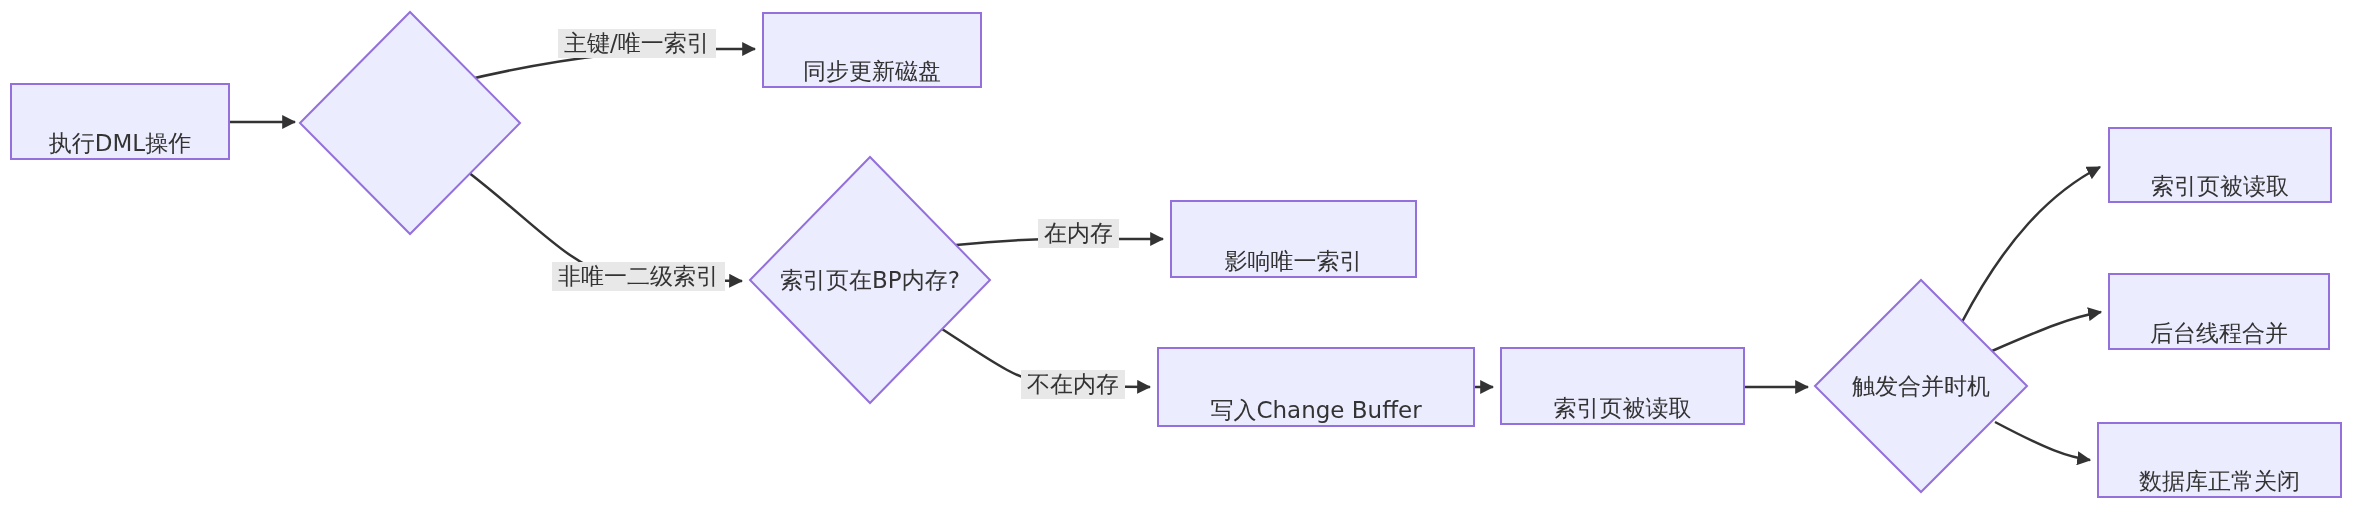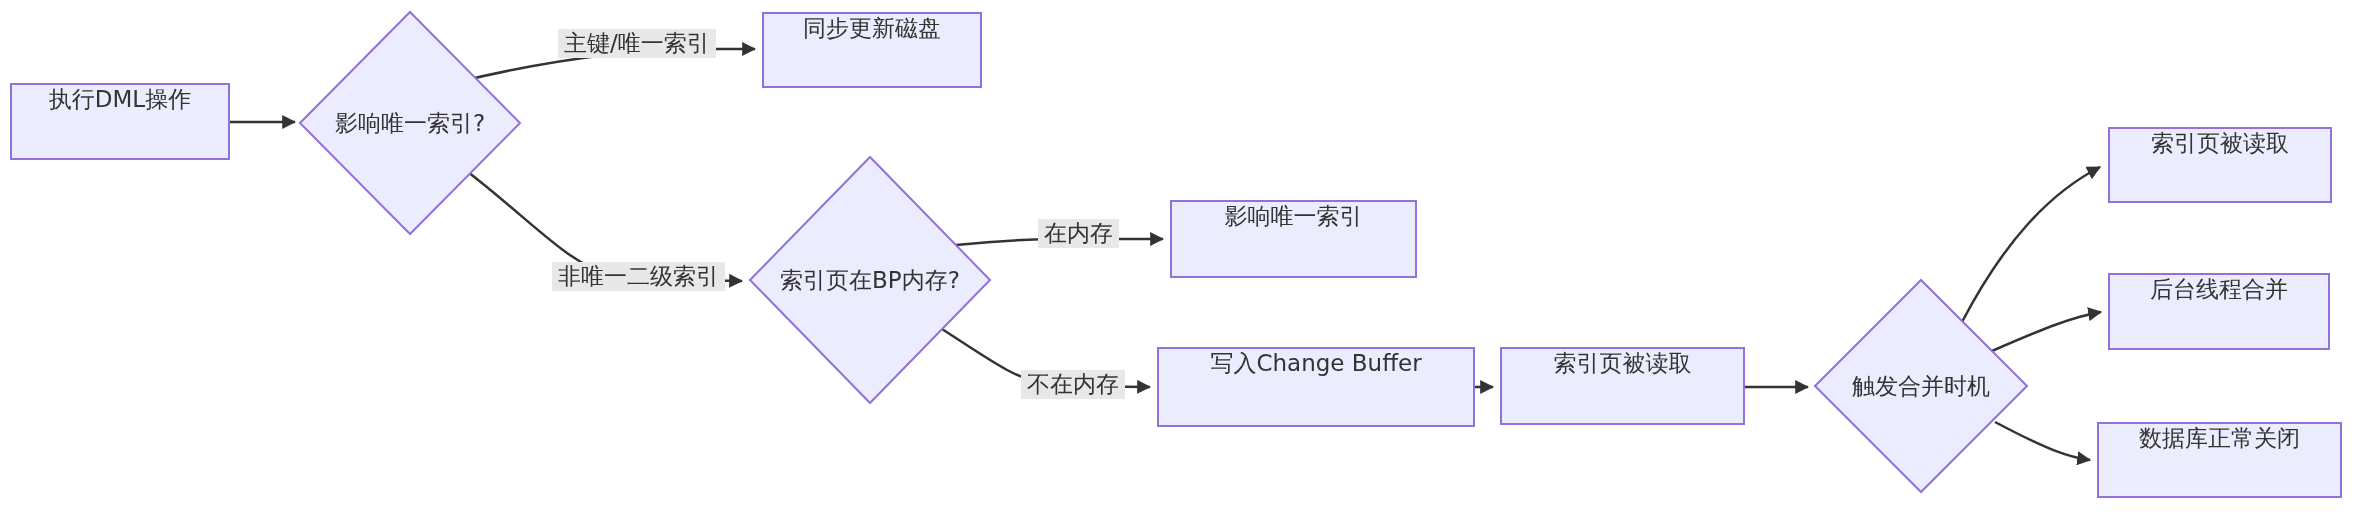--- a/index.html
+++ b/index.html
@@ -9,21 +9,21 @@
     background:#ffffff;
     font-family:"DejaVu Sans","Liberation Sans",sans-serif;
     color:#333333;
     overflow:hidden;
   }
   #edges{position:absolute;left:0;top:0;width:2368px;height:514px;}
   .node{
     position:absolute;
     background:#ECECFF;
     border:2px solid #9370DB;
-    display:flex;align-items:flex-start;justify-content:center;
+    display:flex;align-items:flex-end;justify-content:center;
     font-size:23px;line-height:1.25;
     color:#333333;
     box-sizing:border-box;
     white-space:nowrap;
   }
   .diamond-label{
     position:absolute;
     display:flex;align-items:center;justify-content:center;
     font-size:23px;color:#333333;white-space:nowrap;
     pointer-events:none;
@@ -92,23 +92,20 @@
   </div>
 
   <div class="node" style="left:2108px;top:273px;width:222px;height:77px">
     <span>后台线程合并</span>
   </div>
 
   <div class="node" style="left:2097px;top:422px;width:245px;height:76px">
     <span>数据库正常关闭</span>
   </div>
 
-  <div class="diamond-label" style="left:300px;top:12px;width:220px;height:222px">
-    <span>影响唯一索引?</span>
-  </div>
 
   <div class="diamond-label" style="left:750px;top:157px;width:240px;height:246px">
     <span>索引页在BP内存?</span>
   </div>
 
   <div class="diamond-label" style="left:1815px;top:280px;width:212px;height:212px">
     <span>触发合并时机</span>
   </div>
 
   <div class="edge-label" style="left:558px;top:29px">

